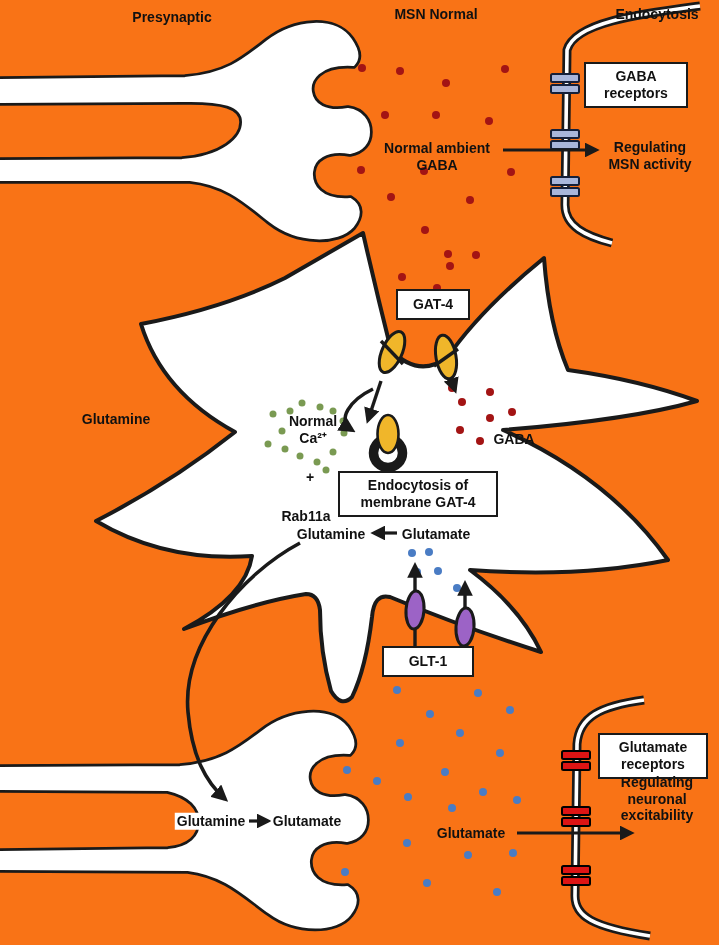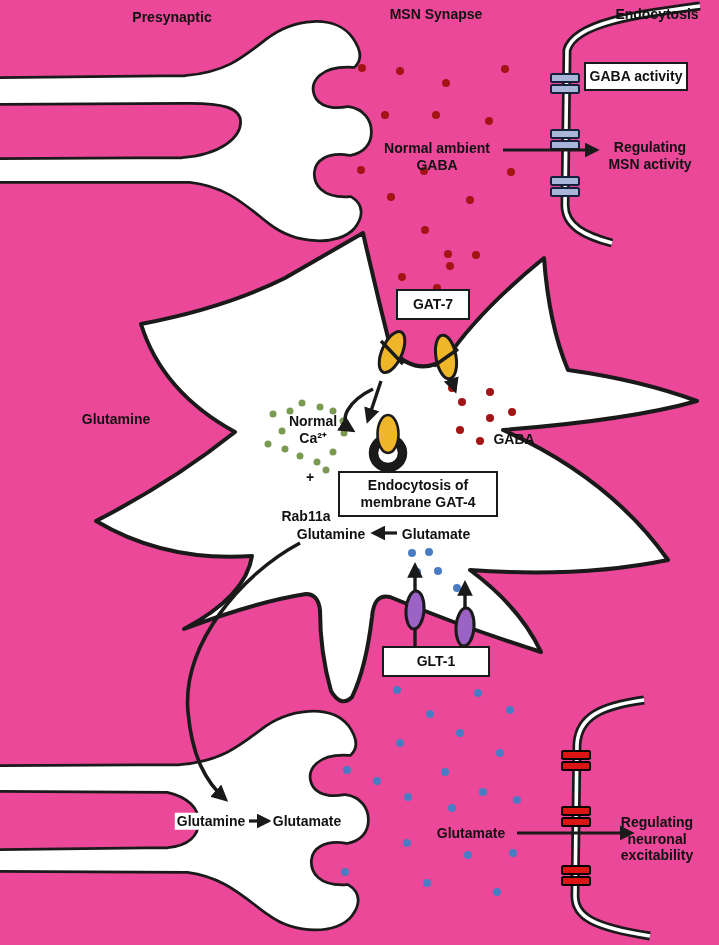--- a/index.html
+++ b/index.html
@@ -1,16 +1,16 @@
 <!DOCTYPE html>
 <html><head>
 <meta charset="utf-8">
 <style>
   html,body{margin:0;padding:0;background:#fff;}
-  #stage{position:relative;width:719px;height:945px;background:#ec4899;overflow:hidden;
+  #stage{position:relative;width:719px;height:945px;background:#f97316;overflow:hidden;
          font-family:"Liberation Sans",sans-serif;}
   #art{position:absolute;left:0;top:0;}
   .lbl{position:absolute;transform:translate(-50%,-50%);
        font:bold 14px "Liberation Sans",sans-serif;color:#111;
        text-align:center;line-height:1.18;white-space:nowrap;}
   .wrap{white-space:normal;}
   .box{position:absolute;border:2px solid #1a1a1a;background:#fff;
        font:bold 14px "Liberation Sans",sans-serif;color:#111;
        text-align:center;line-height:1.2;padding:4px 3px;}
   .whitebg{background:#fff;padding:0 2px;}
@@ -179,36 +179,37 @@
 
   <line x1="503" y1="150" x2="596" y2="150" stroke="#1a1a1a" stroke-width="3.2" marker-end="url(#ah)"></line>
   <line x1="397" y1="533" x2="374" y2="533" stroke="#1a1a1a" stroke-width="3.2" marker-end="url(#ah)"></line>
   <line x1="249" y1="821" x2="268" y2="821" stroke="#1a1a1a" stroke-width="3.2" marker-end="url(#ah)"></line>
   <line x1="517" y1="833" x2="631" y2="833" stroke="#1a1a1a" stroke-width="3.2" marker-end="url(#ah)"></line>
 
   <path d="M 300,543 C 240,575 182,645 188,712 C 192,757 206,782 225,799" fill="none" stroke="#1a1a1a" stroke-width="3.6" marker-end="url(#ah)"></path>
 </svg>
 
 <div class="lbl" style="left:172px;top:17px">Presynaptic</div>
-<div class="lbl" style="left:436px;top:14px">MSN Synapse</div>
+<div class="lbl" style="left:436px;top:14px">MSN Normal</div>
 <div class="lbl" style="left:657px;top:14px">Endocytosis</div>
 
-<div class="box wrap" style="left:584px;top:62px;width:94px">GABA activity</div>
+<div class="box wrap" style="left:584px;top:62px;width:94px">GABA receptors</div>
 <div class="lbl wrap" style="left:650px;top:156px;width:106px">Regulating MSN activity</div>
 <div class="lbl wrap" style="left:437px;top:157px;width:124px">Normal ambient GABA</div>
 
-<div class="box" style="left:396px;top:289px;width:70px;padding:5px 0">GAT-7</div>
+<div class="box" style="left:396px;top:289px;width:70px;padding:5px 0">GAT-4</div>
 <div class="lbl" style="left:116px;top:419px">Glutamine</div>
 <div class="lbl wrap" style="left:313px;top:430px;width:70px">Normal Ca²⁺</div>
 <div class="lbl" style="left:310px;top:477px">+</div>
 <div class="lbl" style="left:306px;top:516px">Rab11a</div>
 <div class="box wrap" style="left:338px;top:471px;width:150px">Endocytosis of membrane GAT-4</div>
 <div class="lbl" style="left:514px;top:439px">GABA</div>
 <div class="lbl" style="left:331px;top:534px">Glutamine</div>
 <div class="lbl" style="left:436px;top:534px">Glutamate</div>
-<div class="box" style="left:382px;top:646px;width:72px;padding:5px 16px">GLT-1</div>
+<div class="box" style="left:382px;top:646px;width:72px;padding:5px 8px">GLT-1</div>
 
 <div class="lbl whitebg" style="left:211px;top:821px">Glutamine</div>
 <div class="lbl whitebg" style="left:307px;top:821px">Glutamate</div>
 <div class="lbl" style="left:471px;top:833px">Glutamate</div>
-<div class="lbl wrap" style="left:657px;top:839px;width:92px">Regulating neuronal excitability</div>
+<div class="box wrap" style="left:598px;top:733px;width:100px">Glutamate receptors</div>
+<div class="lbl wrap" style="left:657px;top:799px;width:92px">Regulating neuronal excitability</div>
 
 </div>
 
 </body></html>

